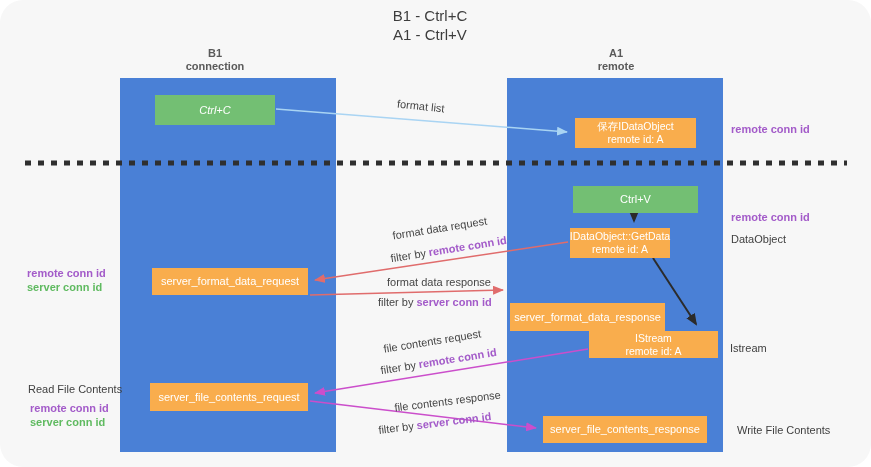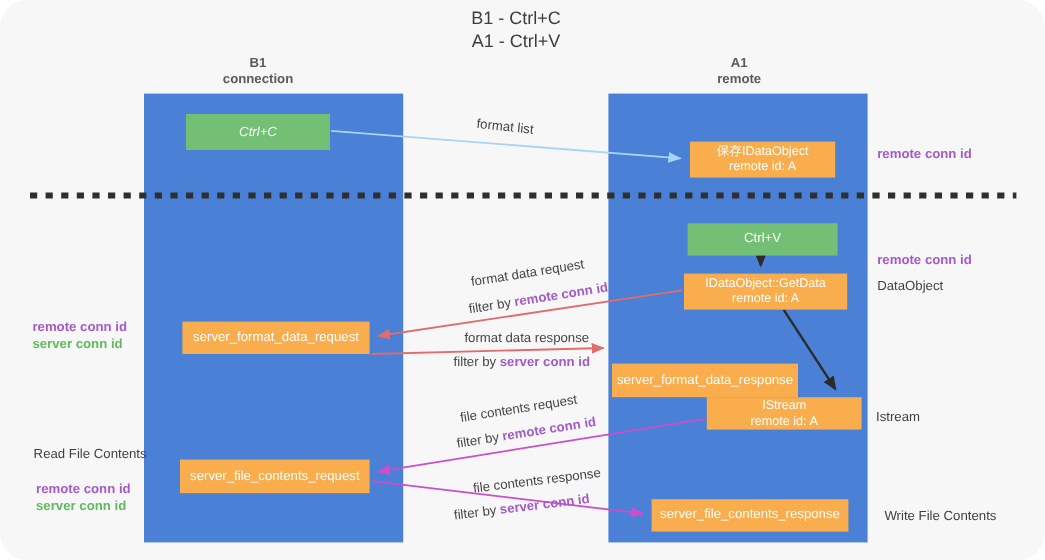--- a/index.html
+++ b/index.html
@@ -81,21 +81,21 @@
 
   <div class="node orange small" style="left:575px;top:118px;width:121px;height:30px;">
     <div>保存IDataObject</div>
     <div>remote id: A</div>
   </div>
 
   <div class="node green" style="left:573px;top:186px;width:125px;height:27px;">
     <div>Ctrl+V</div>
   </div>
 
-  <div class="node orange small" style="left:570px;top:228px;width:136px;height:30px;">
+  <div class="node orange small" style="left:570px;top:228px;width:100px;height:30px;">
     <div>IDataObject::GetData</div>
     <div>remote id: A</div>
   </div>
 
   <div class="node orange" style="left:152px;top:268px;width:156px;height:27px;">
     <div>server_format_data_request</div>
   </div>
 
   <div class="node orange" style="left:510px;top:279px;width:155px;height:28px;margin-top:24px;">
     <div>server_format_data_response</div>
@@ -137,17 +137,17 @@
   </div>
 
   <div class="slabel purple" style="left:731px;top:123px;">remote conn id</div>
   <div class="slabel purple" style="left:731px;top:211px;">remote conn id</div>
   <div class="slabel" style="left:731px;top:233px;">DataObject</div>
   <div class="slabel" style="left:730px;top:342px;">Istream</div>
   <div class="slabel" style="left:737px;top:424px;">Write File Contents</div>
 
   <div class="slabel purple" style="left:27px;top:267px;">remote conn id</div>
   <div class="slabel greentxt" style="left:27px;top:281px;">server conn id</div>
-  <div class="slabel" style="left:28px;top:373px;">Read File Contents</div>
+  <div class="slabel" style="left:28px;top:383px;">Read File Contents</div>
   <div class="slabel purple" style="left:30px;top:402px;">remote conn id</div>
   <div class="slabel greentxt" style="left:30px;top:416px;">server conn id</div>
 
 </div>
 
 </body></html>

